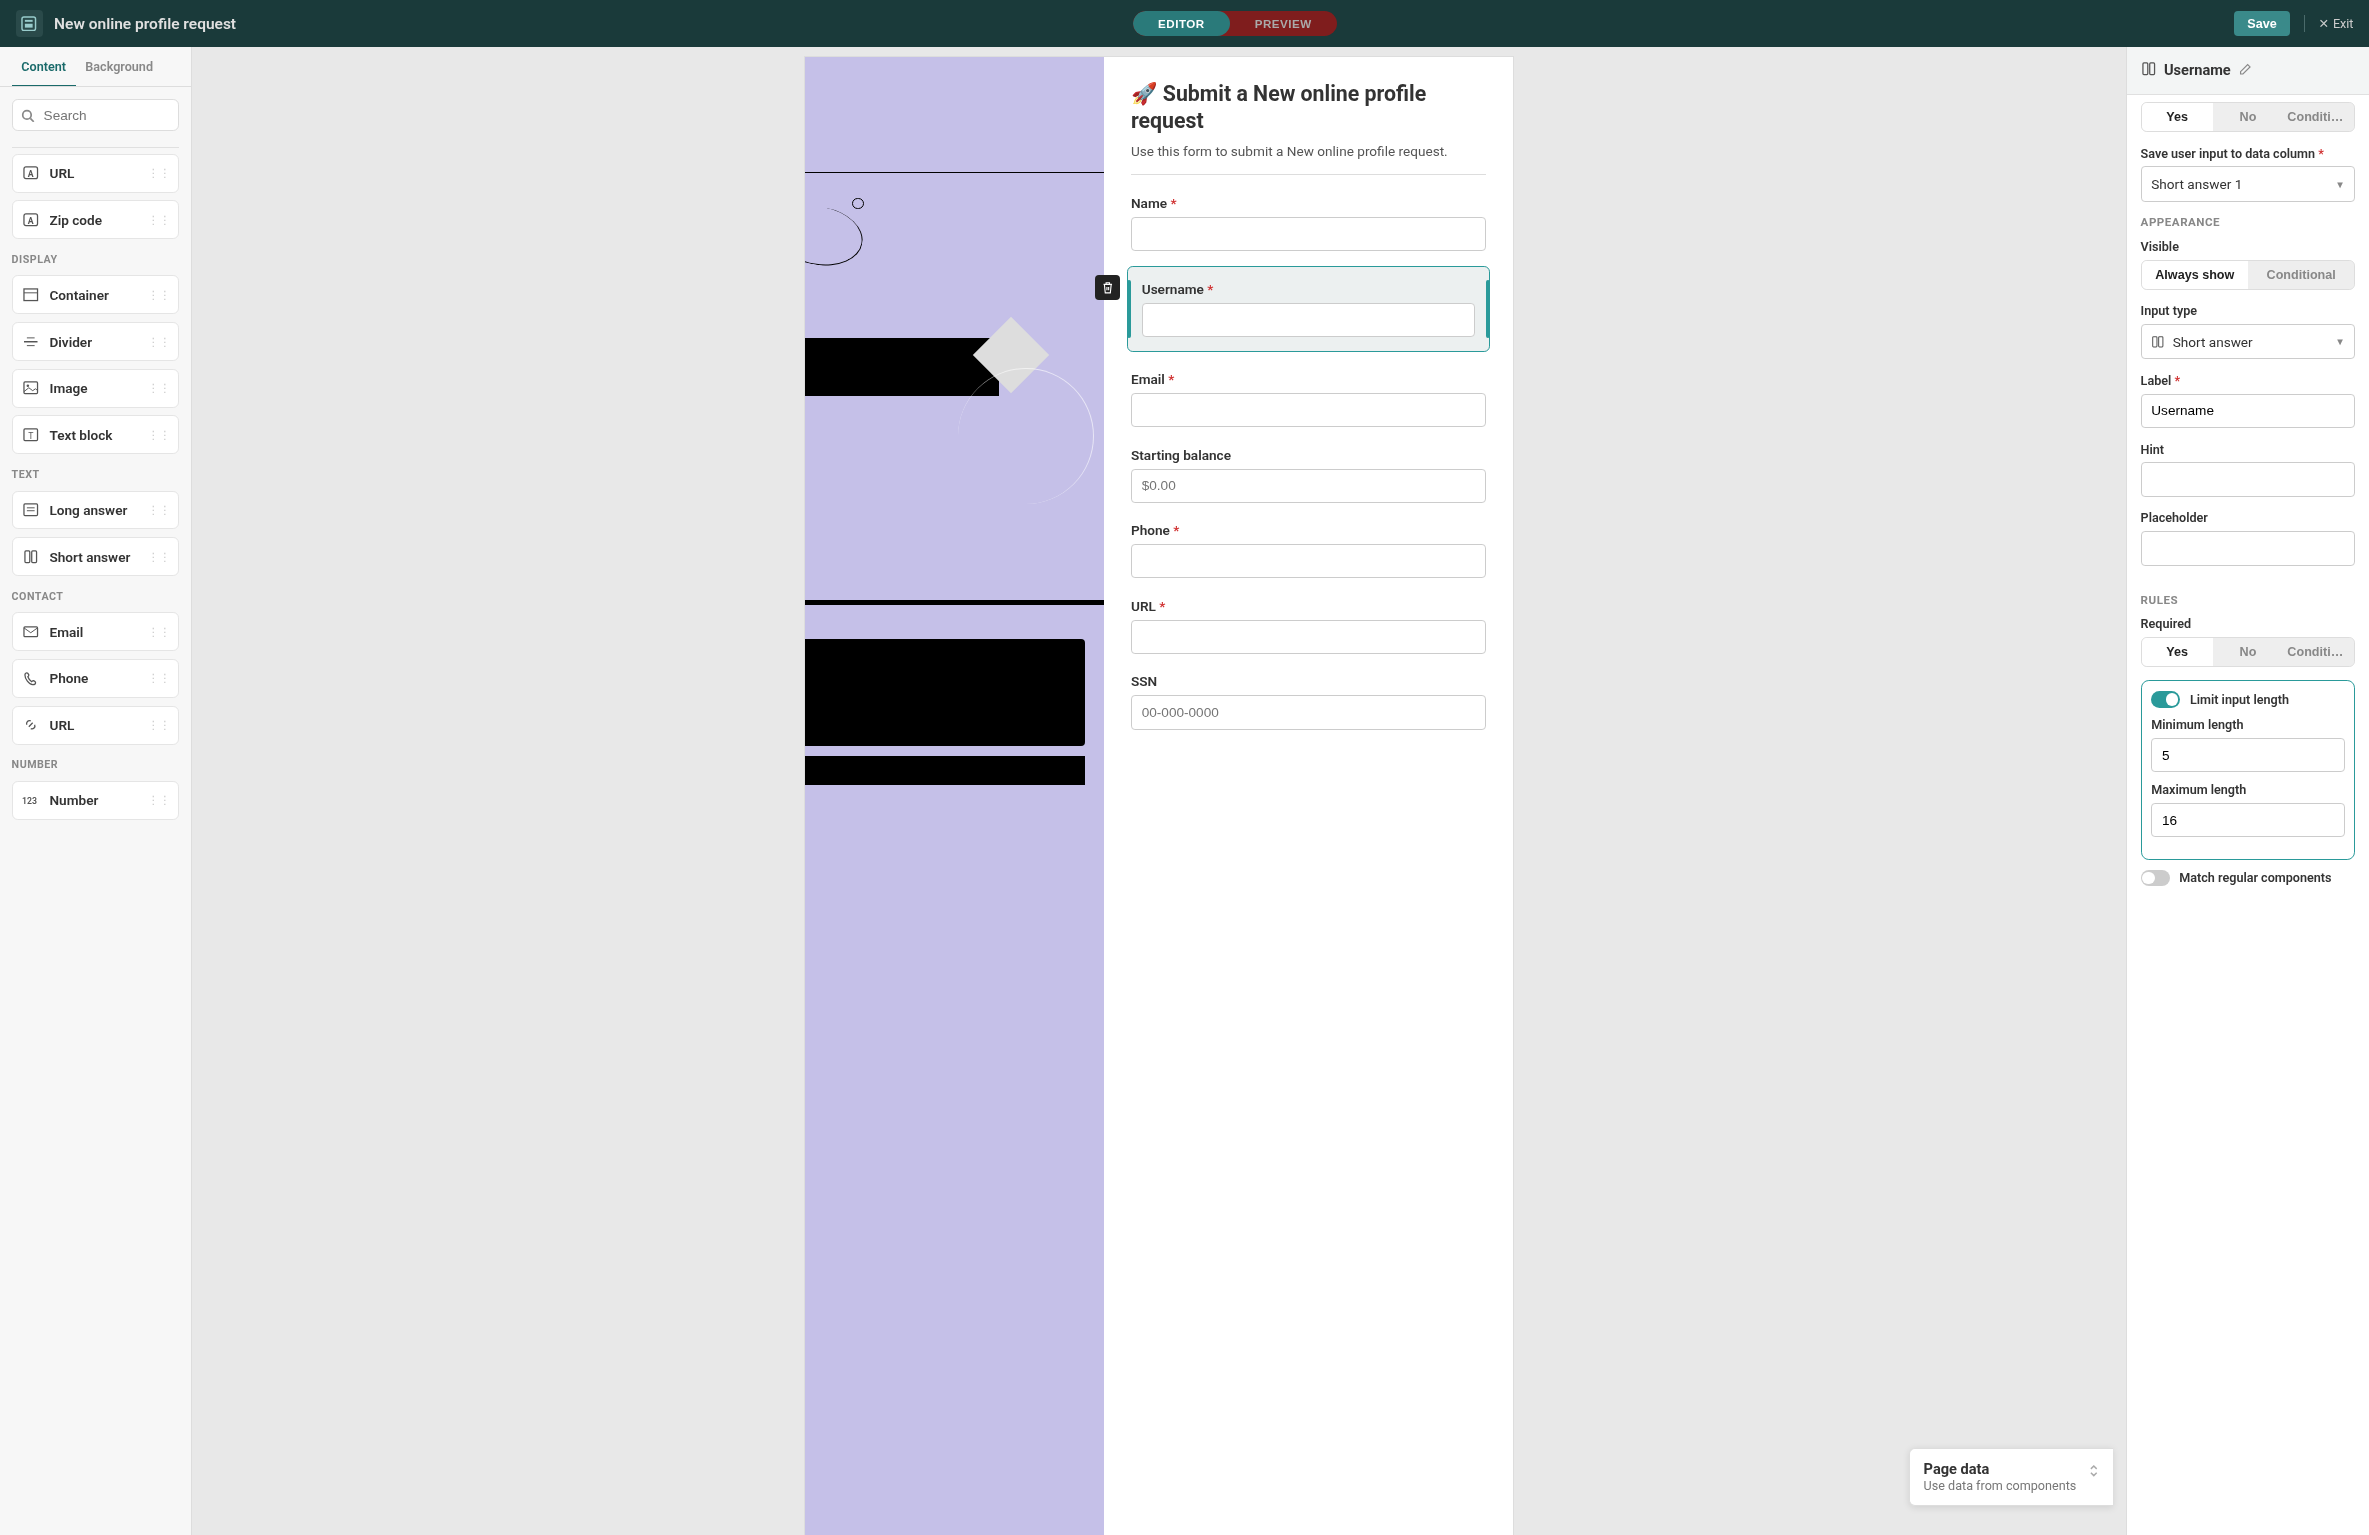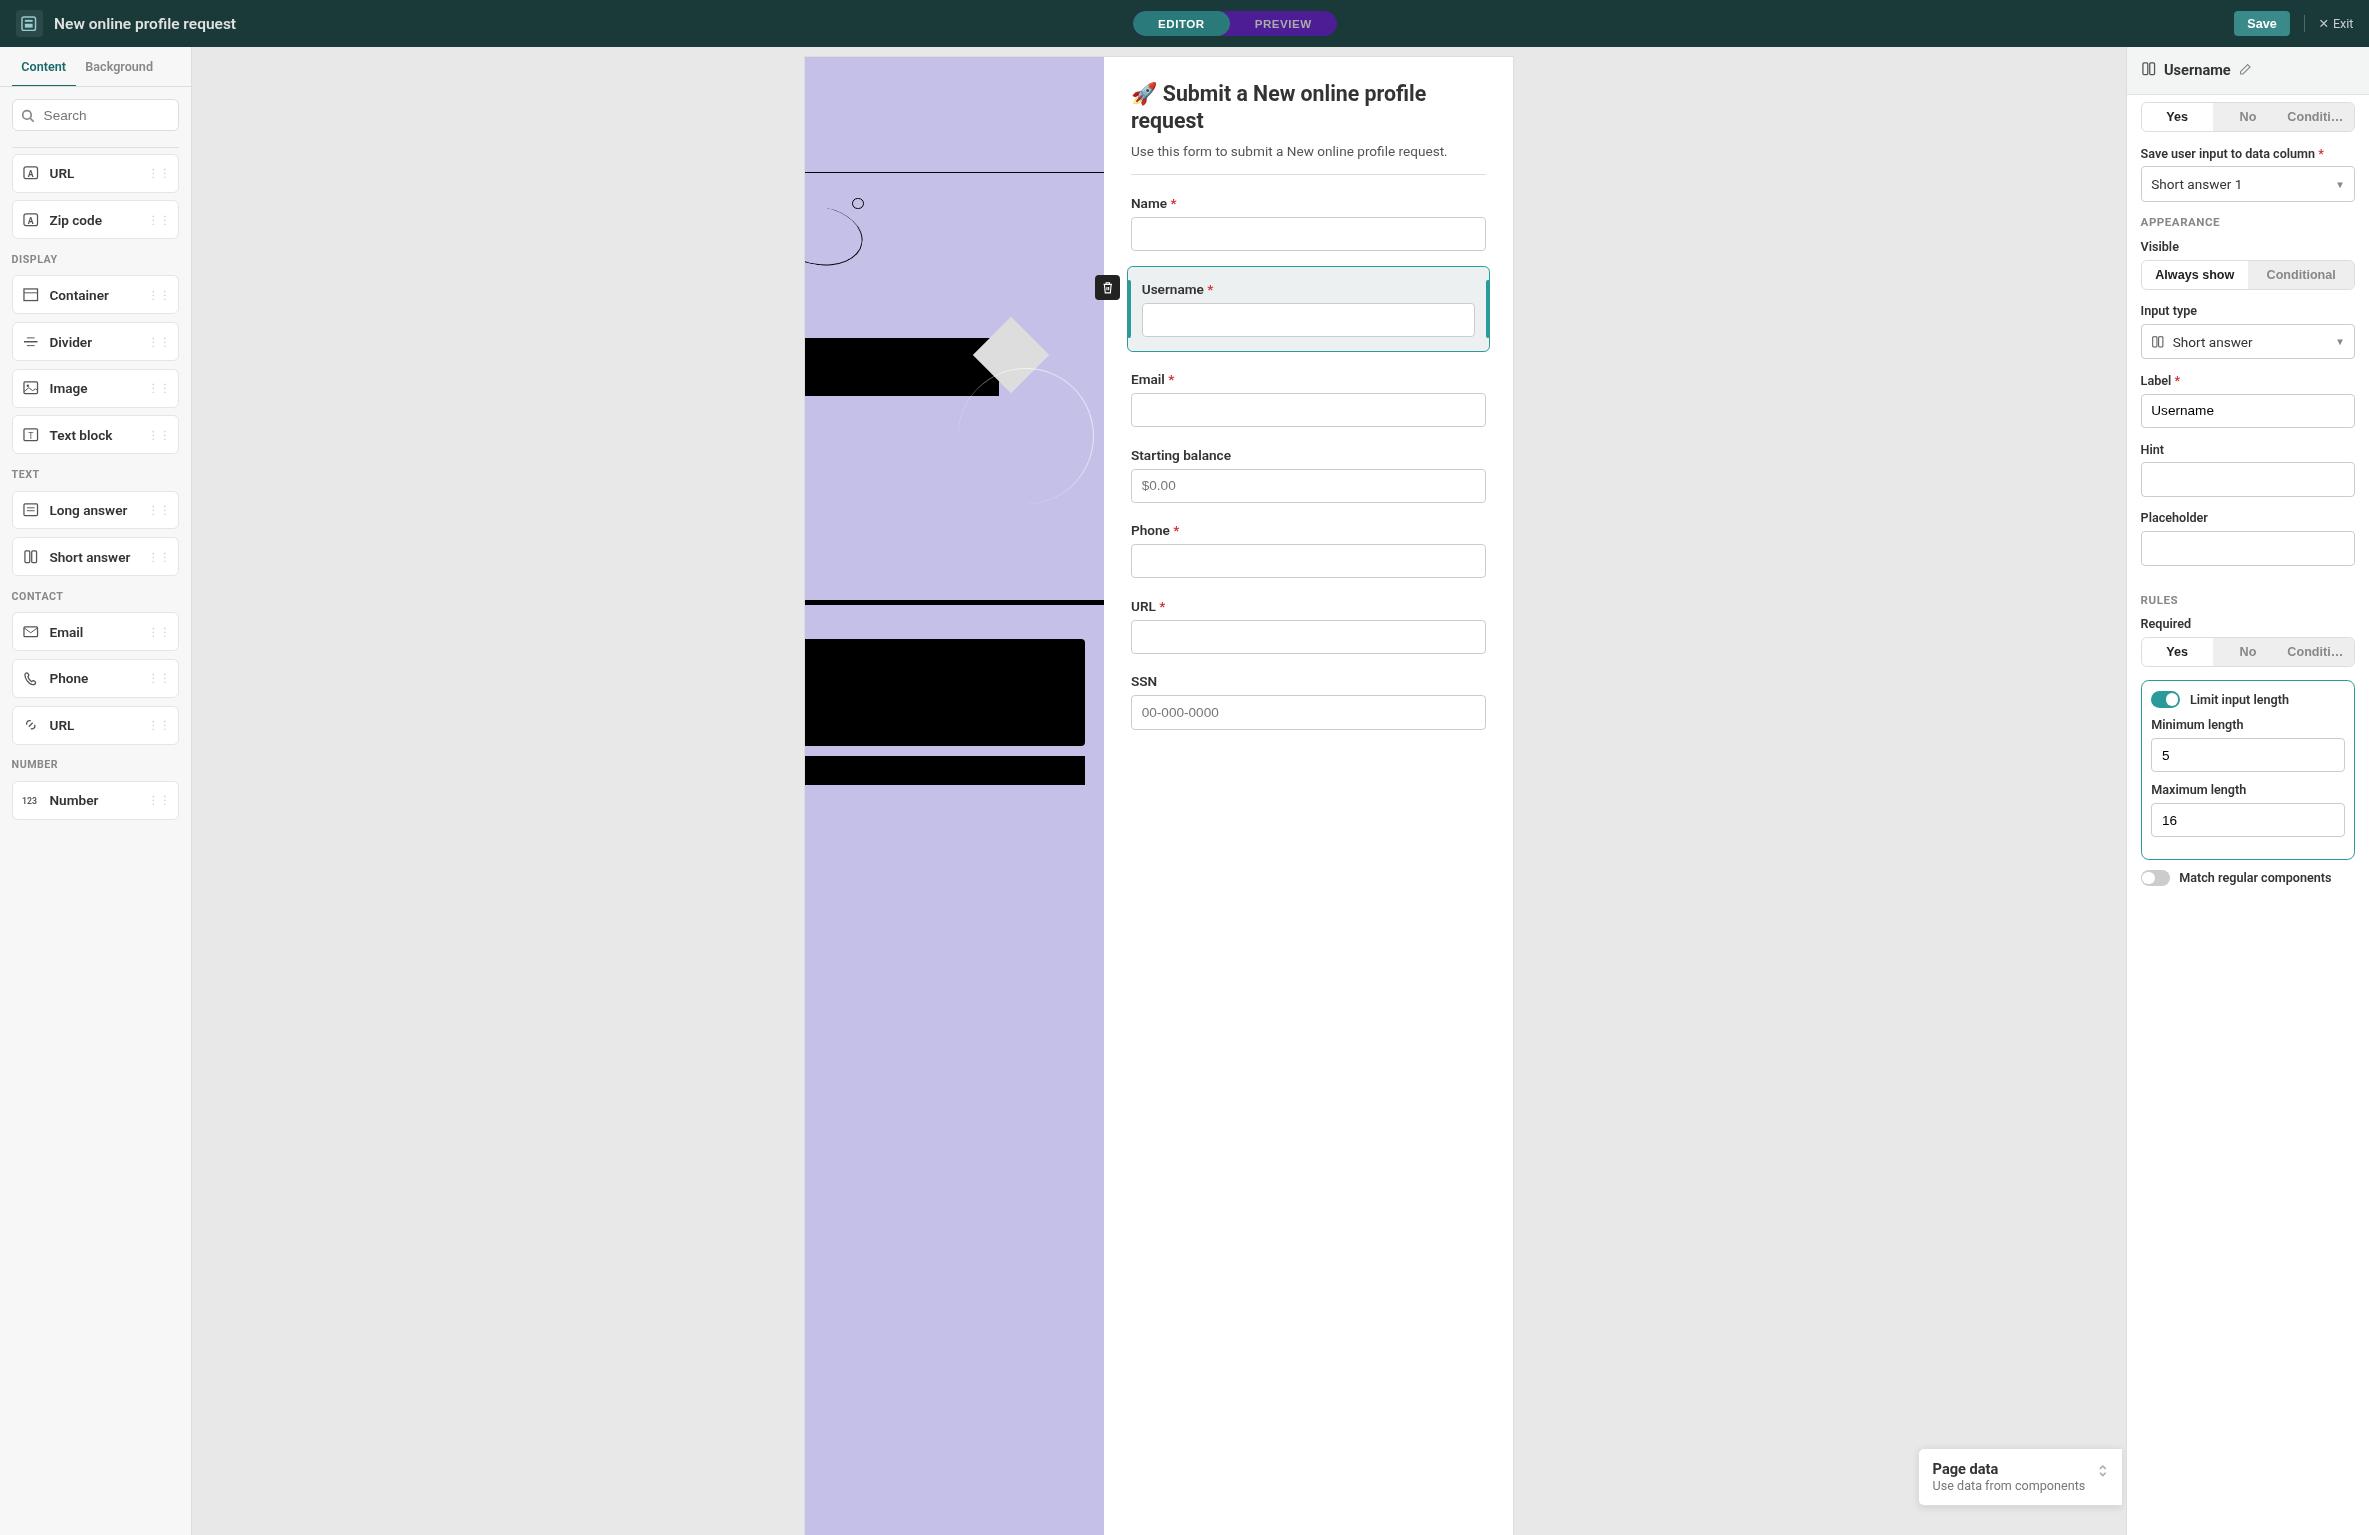--- a/index.html
+++ b/index.html
@@ -24,21 +24,21 @@
 .header-left { display: flex; align-items: center; gap: 11.6px; }
 .header-icon {
   width: 27px; height: 27px;
   background: #2a4a4a;
   border-radius: 3.9px;
   display: flex; align-items: center; justify-content: center;
 }
 .header-title { font-weight: 600; font-size: 15.5px; color: #e0e0e0; }
 .header-center {
   display: flex;
-  background: #4c1d95;
+  background: #7f1d1d;
   border-radius: 19.4px;
   overflow: hidden;
 }
 .tab-btn {
   padding: 5.8px 25px;
   font-size: 11.6px;
   font-weight: 700;
   letter-spacing: 0.5px;
   color: #aaa;
   cursor: pointer;
@@ -202,21 +202,21 @@
 .del-btn {
   position: absolute; left: -33px; top: 7.8px;
   width: 25px; height: 25px; background: #222; color: #fff;
   border-radius: 3.9px; display: flex; align-items: center; justify-content: center;
   cursor: pointer;
 }
 
 
 .page-data-float {
   position: absolute;
-  right: 4px; bottom: 29px;
+  right: 13px; bottom: 29px;
   width: 204px;
   background: #fff;
   border: 1px solid #ddd;
   border-right: none;
   border-radius: 5.8px 0 0 5.8px;
   padding: 11.6px 13.6px;
   box-shadow: 0 1.9px 7.8px rgba(0,0,0,0.1);
 }
 .pd-title { font-weight: 700; font-size: 14.6px; }
 .pd-sub { font-size: 12.6px; color: #777; }

